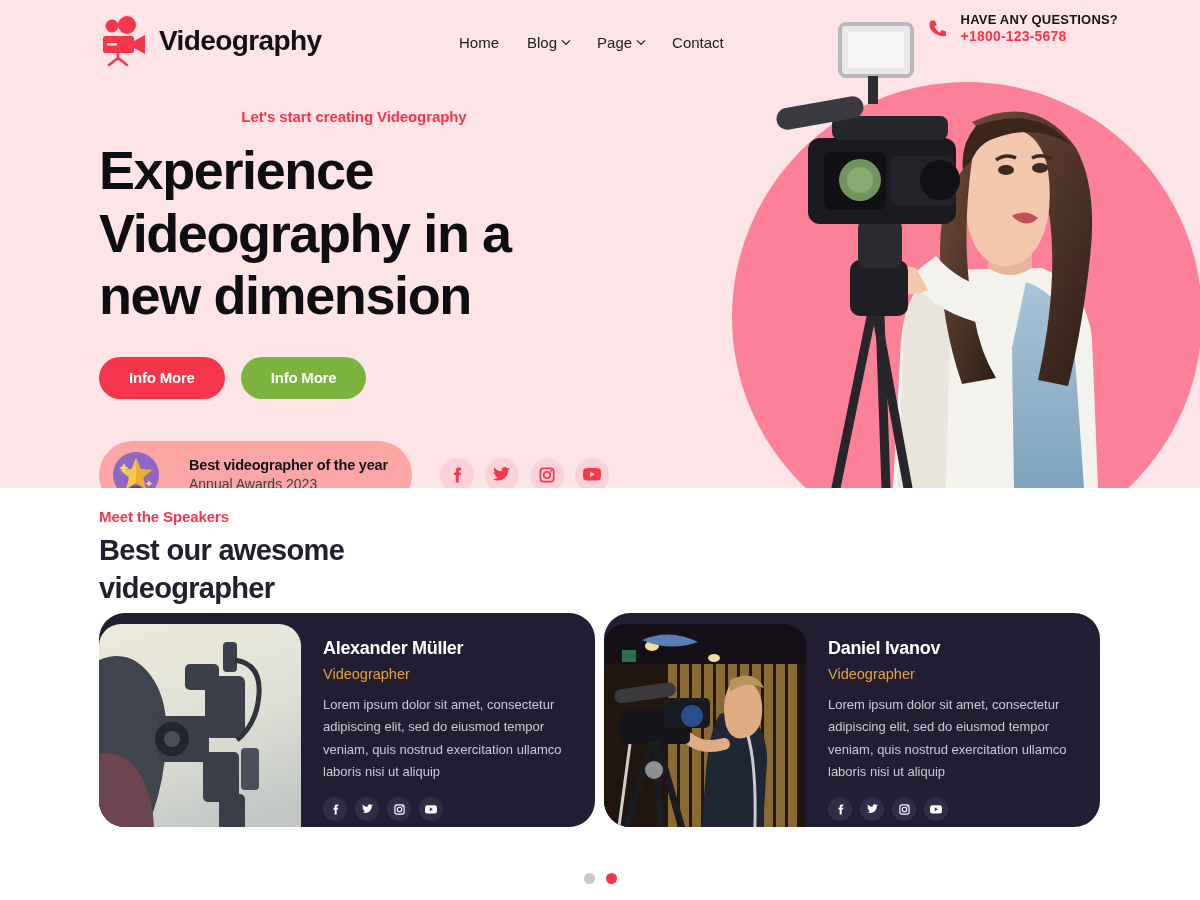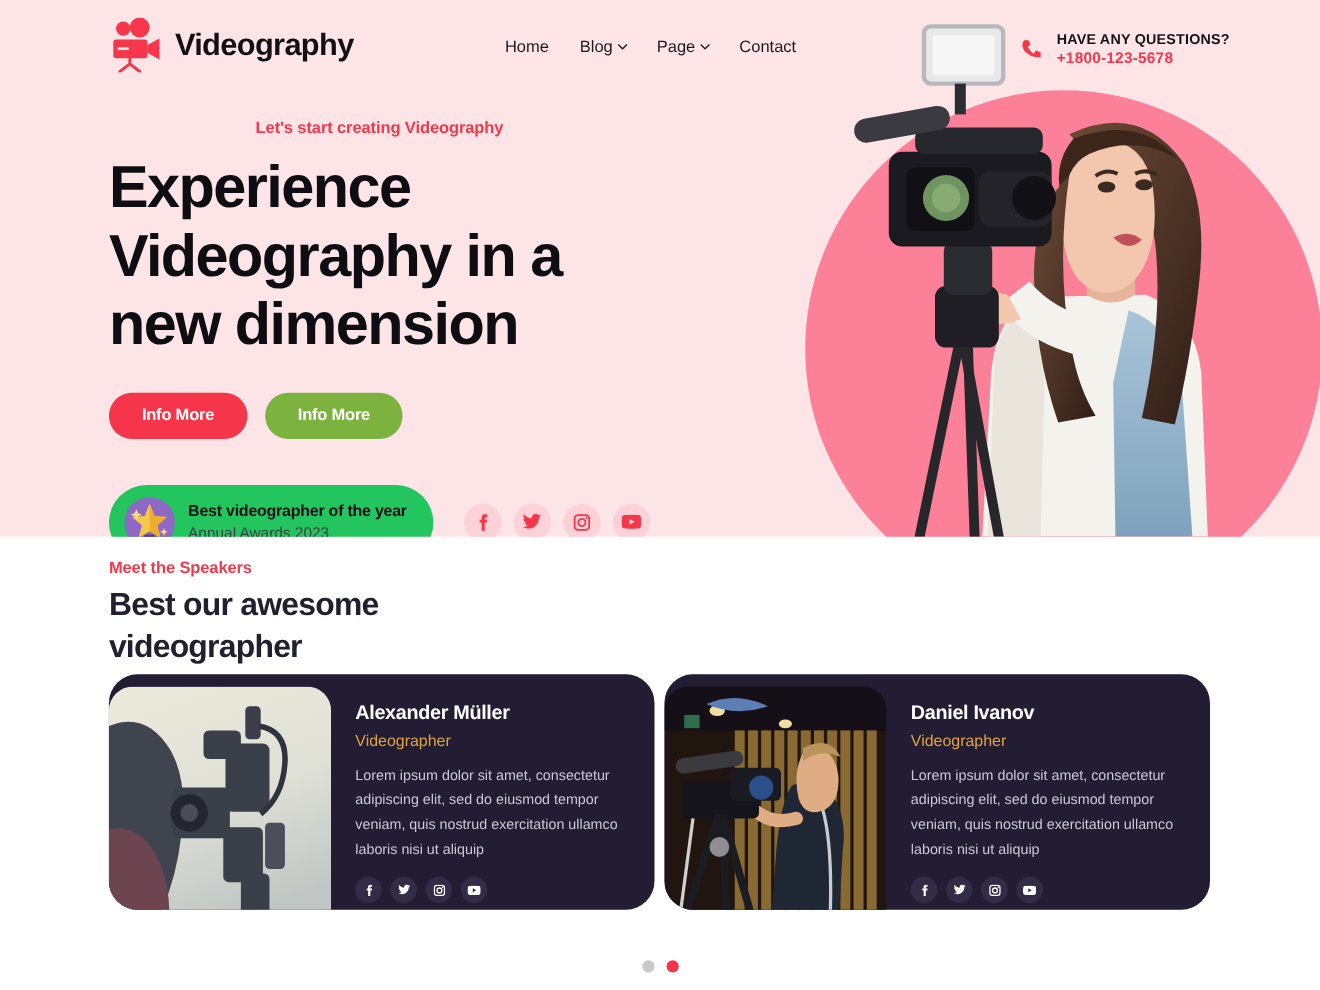--- a/index.html
+++ b/index.html
@@ -43,21 +43,21 @@
   .nav-item {
     display: flex; align-items: center; gap: 4px;
     font-size: 15px; color: #1c1b21;
     padding: 0 26px 0 0; cursor: pointer;
     white-space: nowrap;
   }
   .nav-item:first-child { padding-right: 28px; }
   .chev { width: 10px; height: 7px; display: inline-block; }
 
   .contact {
-    position: absolute; right: 82px; top: 28px;
+    position: absolute; right: 82px; top: 12px;
     display: flex; align-items: center; gap: 12px;
   }
   .phone-icon { width: 22px; height: 22px; }
   .contact-text { line-height: 1.25; }
   .contact-label {
     font-size: 13px; font-weight: 700; color: #14131a;
     letter-spacing: 0.2px;
   }
   .contact-number {
     font-size: 14px; font-weight: 600; color: #f5364b;
@@ -101,22 +101,22 @@
     cursor: pointer; letter-spacing: -0.2px;
   }
   .btn-primary { background: #f5354a; }
   .btn-secondary { background: #7cb33f; }
 
   .hero-bottom {
     display: flex; align-items: center; gap: 28px;
     margin-top: 42px;
   }
   .award {
-    display: flex; align-items: center; gap: 12px;
-    background: #22c55e; border-radius: 34px;
+    display: flex; align-items: center; gap: 30px;
+    background: #fca5a5; border-radius: 34px;
     padding: 11px 24px 11px 14px;
   }
   .trophy { width: 46px; height: 46px; flex: none; }
   .award-title {
     font-size: 14.5px; font-weight: 700; color: #121118;
     letter-spacing: -0.2px;
   }
   .award-sub { font-size: 14px; color: #3e3d46; margin-top: 3px; }
 
   .socials { display: flex; gap: 11px; }

